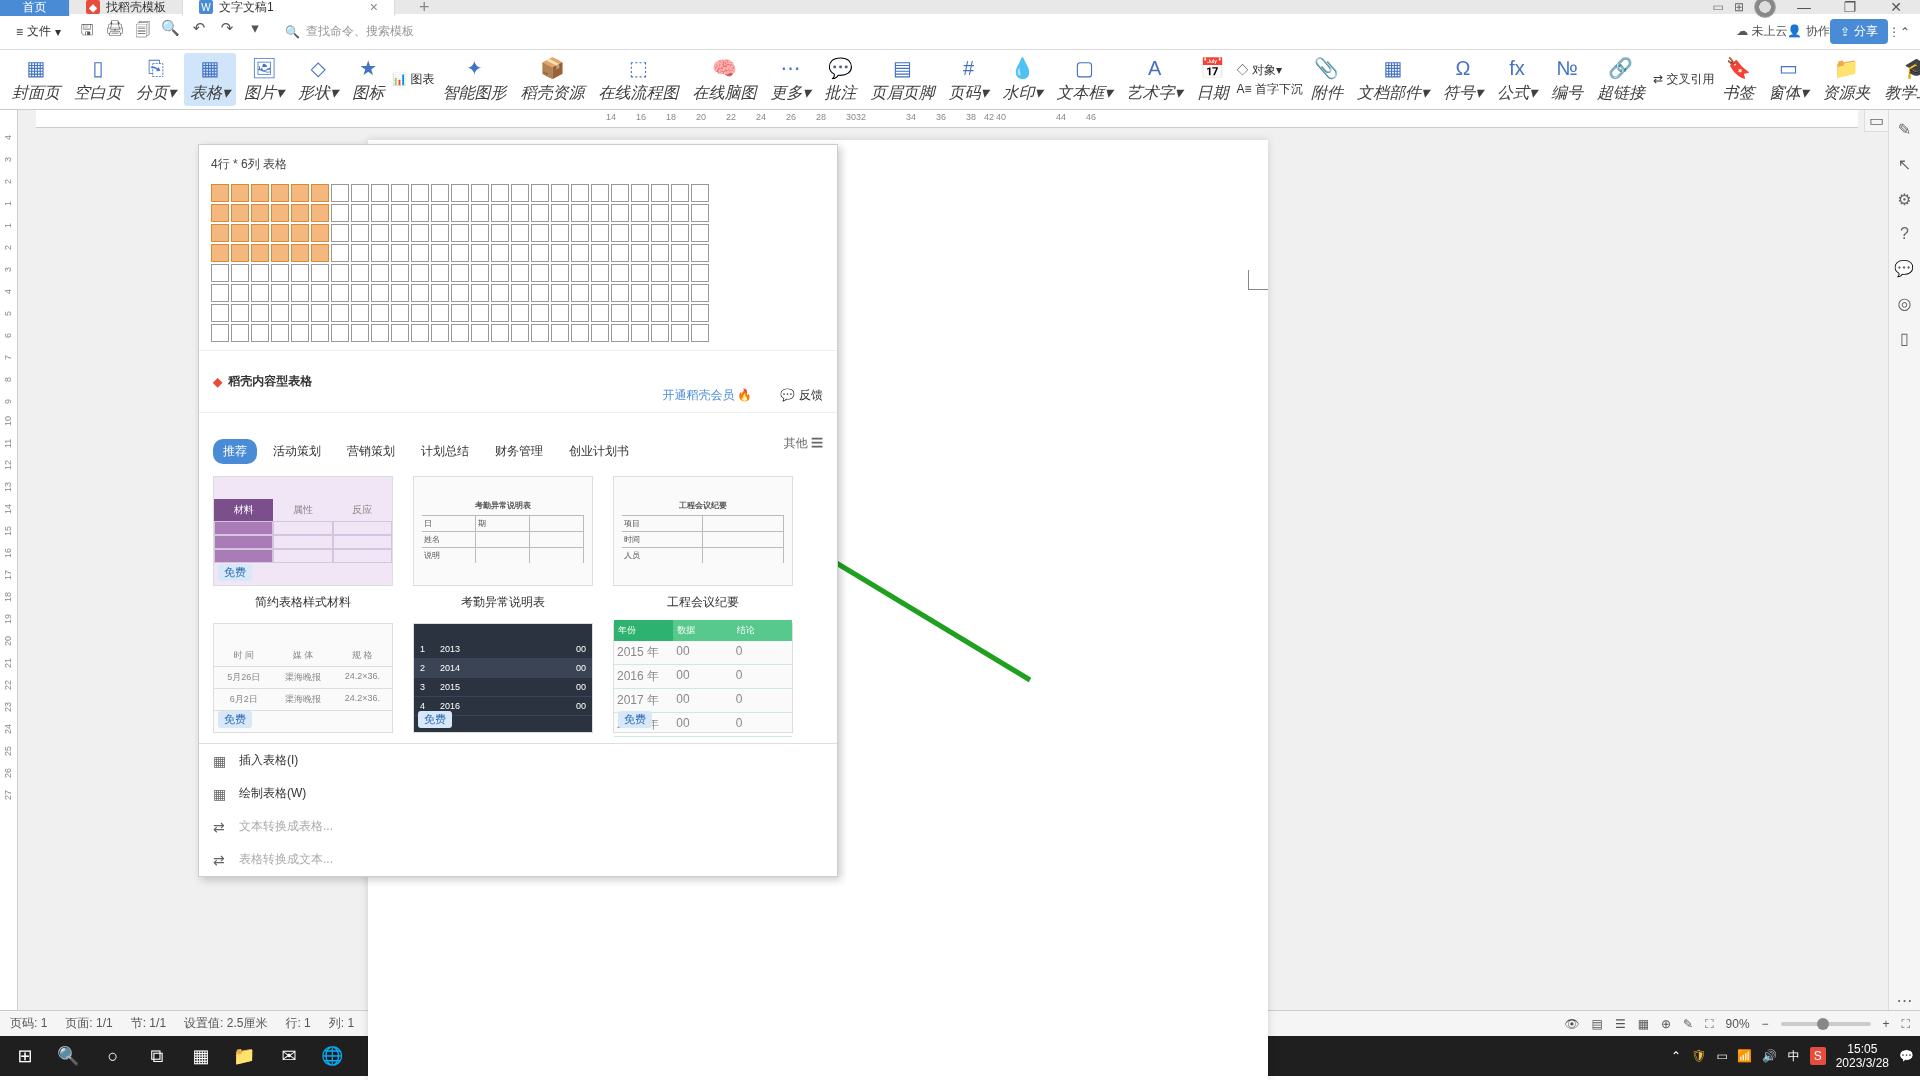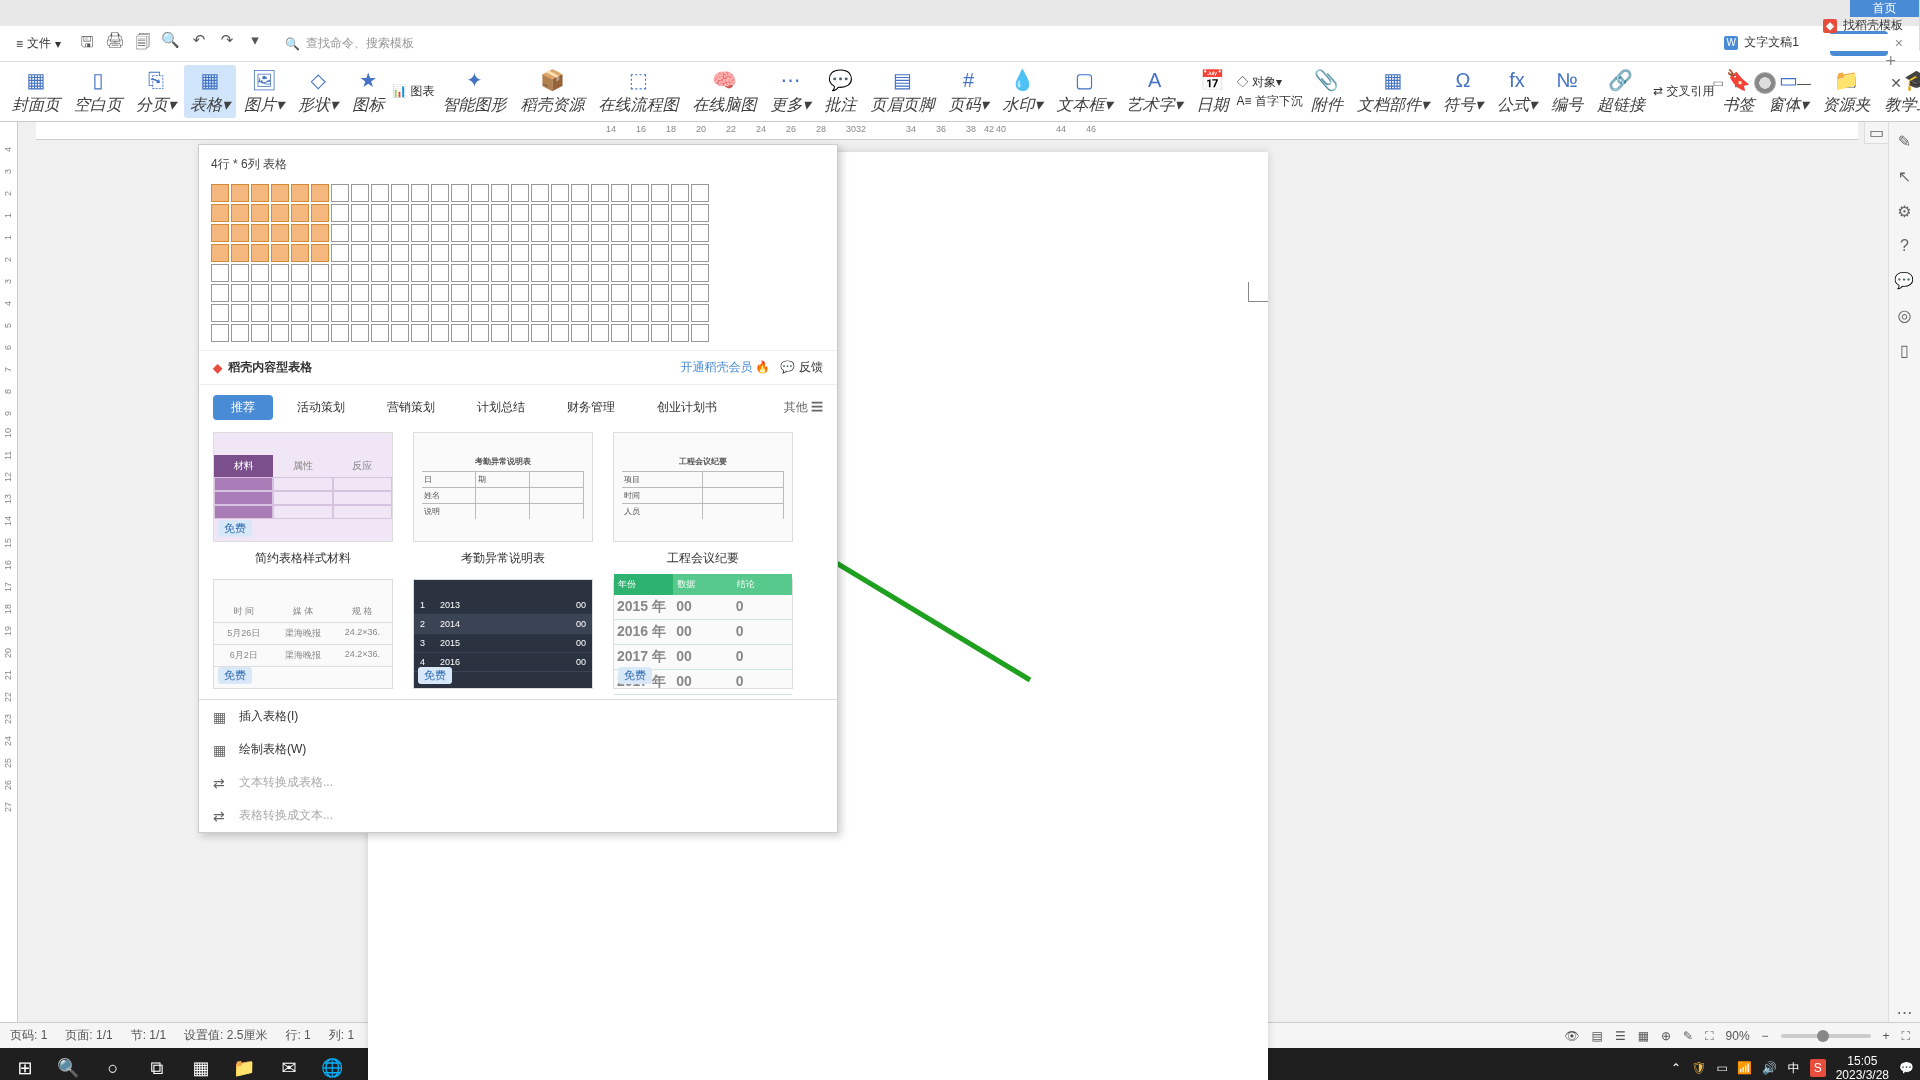--- a/index.html
+++ b/index.html
@@ -1,19 +1,19 @@
 <!DOCTYPE html>
 <html><head>
 <meta charset="utf-8">
 <style>
 * { margin: 0; padding: 0; box-sizing: border-box; font-family: "Microsoft YaHei", sans-serif; }
 body { width: 1920px; height: 1080px; background: #fff; overflow: hidden; font-size: 12px; color: #333; position: relative; }
 
 
-.titlebar { height: 26px; background: #e8e8e8; display: flex; align-items: flex-end; flex-direction: column; }
+.titlebar { height: 14px; background: #e8e8e8; display: flex; align-items: center; }
 .tab { padding: 0 16px; display: flex; align-items: center; gap: 6px; border-right: 1px solid #ddd; position: relative; }
 .tab.home { background: #4a8bd6; color: #fff; width: 70px; justify-content: center; }
 .tab.active { background: #fff; }
 .tab-icon { width: 14px; height: 14px; display: inline-flex; align-items: center; justify-content: center; border-radius: 2px; }
 .tab-icon.red { background: #e74c3c; color: #fff; font-size: 10px; font-weight: bold; }
 .tab-icon.blue { background: #4a8bd6; color: #fff; font-size: 10px; }
 .tab .close { margin-left: 90px; color: #888; font-size: 14px; }
 .tab .plus { color: #888; font-size: 18px; padding: 0 8px; }
 .title-right { margin-left: auto; display: flex; align-items: center; gap: 10px; padding-right: 6px; color: #666; }
 .avatar { width: 22px; height: 22px; border-radius: 50%; background: radial-gradient(circle, #ddd 40%, #888 41%); border: 1px solid #aaa; }
@@ -67,25 +67,25 @@
 .clock { text-align: center; line-height: 1.2; font-size: 12px;}
 
 
 .flyout { position: absolute; left: 198px; top: 144px; width: 640px; background: #fff; border: 1px solid #ccc; box-shadow: 3px 3px 8px rgba(0,0,0,0.2); z-index: 50; }
 .fly-title { padding: 11px 12px; font-size: 12px; color: #444; }
 .grid { display: grid; grid-template-columns: repeat(25, 18px); grid-template-rows: repeat(8, 18px); gap: 2px; padding: 0 12px 8px 12px; }
 .cell { border: 1px solid #999; background: #fff; }
 .cell.hl { background: #f4b77e; border-color: #d68b3a; }
 .dk-row { display: flex; align-items: center; justify-content: space-between; padding: 8px 14px; border-top: 1px solid #eee; border-bottom: 1px solid #eee; }
 .dk-left { display: flex; align-items: center; gap: 6px; font-weight: bold; }
-.dk-right { display: flex; align-items: center; gap: 10px; }
+.dk-right { display: flex; align-items: center; gap: 28px; margin-top: 28px; }
 .dk-link { color: #4a8bd6; }
 .fire { color: #e74c3c; }
 .cats { display: flex; gap: 6px; padding: 10px 14px 6px 14px; align-items: center; }
-.cat { padding: 4px 18px; border-radius: 4px; }
+.cat { padding: 4px 10px; border-radius: 10px; margin-top: 16px; }
 .cat.active { background: #4a8bd6; color: #fff; }
 .cat-other { margin-left: auto; color: #666; }
 .templates { display: flex; gap: 20px; padding: 6px 14px 4px 14px; }
 .tmpl { width: 180px; }
 .tmpl-img { height: 110px; background: #fafafa; border: 1px solid #ddd; position: relative; display: flex; align-items: center; justify-content: center; font-size: 10px; color: #888; }
 .tmpl-badge { position: absolute; left: 4px; bottom: 4px; background: #d9e8f8; color: #3470b5; padding: 1px 6px; border-radius: 3px; font-size: 11px; }
 .tmpl-label { text-align: center; padding: 8px 0; }
 .templates2 { display: flex; gap: 20px; padding: 0 14px 10px 14px; }
 .menu-items { border-top: 1px solid #ddd; }
 .mitem { display: flex; align-items: center; gap: 10px; padding: 8px 14px; }
@@ -108,21 +108,21 @@
 
 .pv-dark { background:#2b3340; color:#fff; font-size:9px; }
 .pv-dark .dr { display:flex; padding:4px 6px; border-bottom:1px solid #3a4454; }
 .pv-dark .dr .dc1 { width:20px; }
 .pv-dark .dr.active { background:#3a4454; }
 
 .pv-green .gh { display:flex; }
 .pv-green .gh div { flex:1; padding:4px; font-size:9px; color:#fff; }
 .pv-green .gh1 { background:#2db36f; }
 .pv-green .gh2 { background:#58c98d; }
-.pv-green .grw { display:flex; font-size:14px;font-weight:bold; }
+.pv-green .grw { display:flex; font-size:12px; }
 .pv-green .grw div { flex:1; padding:3px; border-bottom:1px solid #cde9da; }
 
 .pv-white { font-size:9px; }
 .pv-white .wr { display:flex; }
 .pv-white .wr div { flex:1; padding:4px; border-bottom:1px solid #ddd; text-align:center; }
 svg.arrow-svg { position: absolute; left: 0; top: 0; }
 
 </style>
 </head>
 <body>

